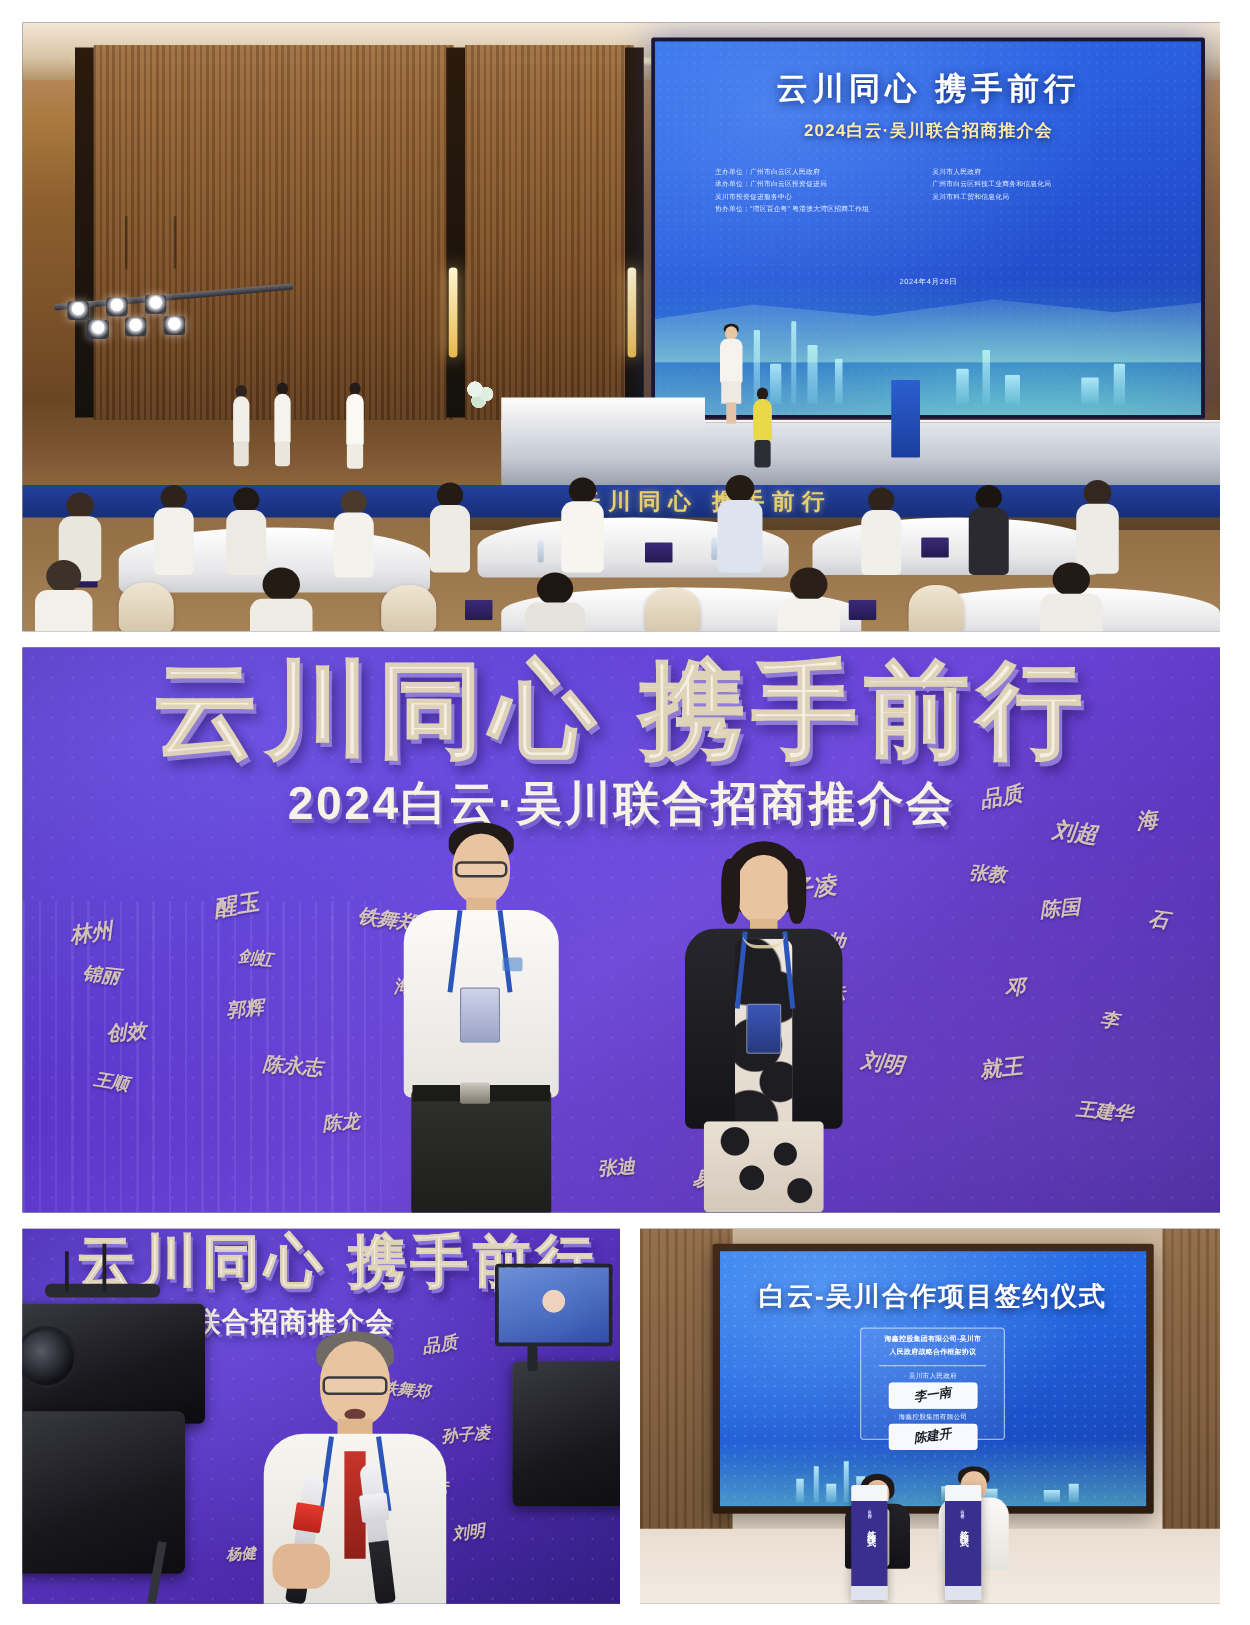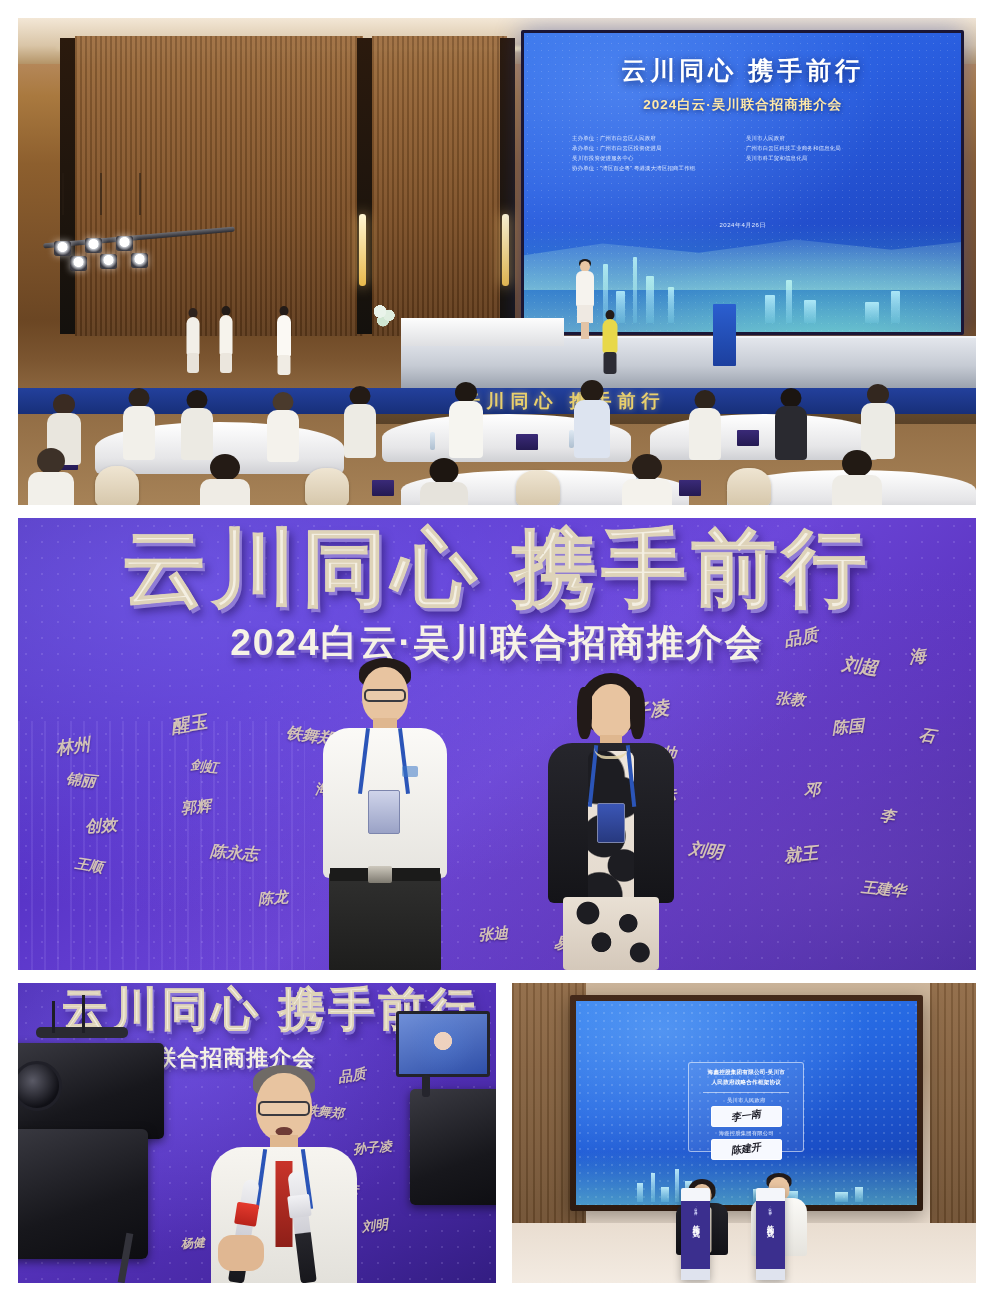--- a/index.html
+++ b/index.html
@@ -694,20 +694,21 @@
           <div class="sg-b" style="left:25%;width:8px;height:28%"></div>
           <div class="sg-b" style="left:29%;width:4px;height:62%"></div>
           <div class="sg-b" style="left:32%;width:7px;height:40%"></div>
           <div class="sg-b" style="left:52%;width:9px;height:24%"></div>
           <div class="sg-b" style="left:57%;width:5px;height:38%"></div>
           <div class="sg-b" style="left:62%;width:11px;height:20%"></div>
           <div class="sg-b" style="left:76%;width:13px;height:18%"></div>
           <div class="sg-b" style="left:82%;width:8px;height:28%"></div>
         </div>
 
+        <div class="sg-title">白云-吴川合作项目签约仪式</div>
 
         <div class="sg-card">
           <div class="agr">海鑫控股集团有限公司-吴川市</div>
           <div class="agr">人民政府战略合作框架协议</div>
           <div class="rule"></div>
           <div class="party">吴川市人民政府</div>
           <div class="sigbox">
             <i>李一南</i>
           </div>
           <div class="party">海鑫控股集团有限公司</div>

